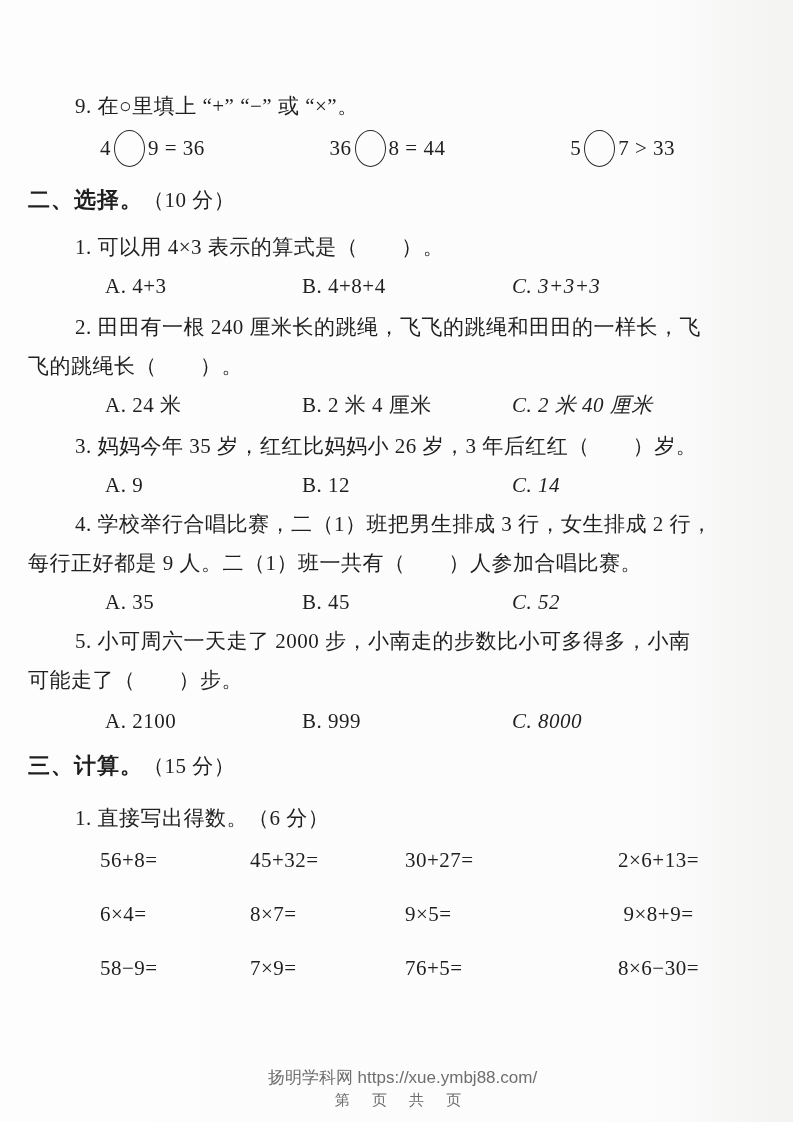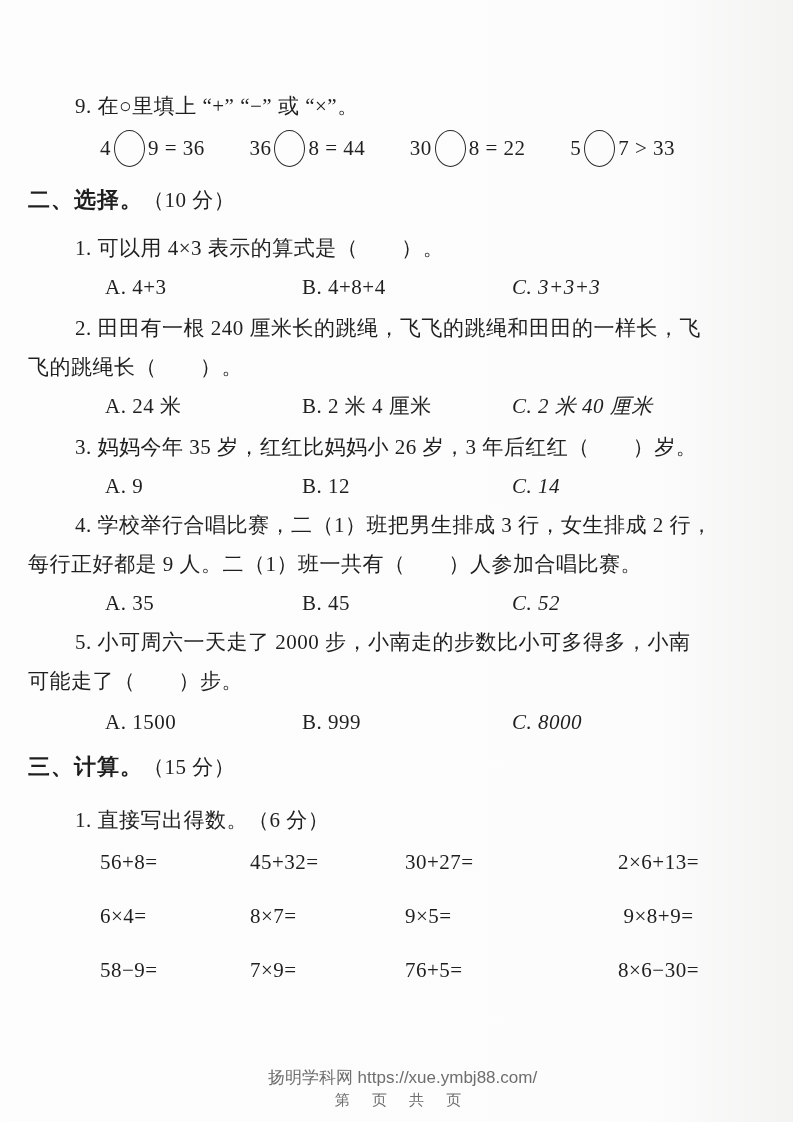--- a/index.html
+++ b/index.html
@@ -40,21 +40,21 @@
     width:31px; height:37px;
     border:1.6px solid #2a2a2a;
     border-radius:50%;
     margin:0 3px;
     vertical-align:middle;
   }
 
   
   .sec { font-size:22px; }
   .sec-title {
-    font-family:Liberation Mono, monospace;
+    font-family:Liberation Sans, sans-serif;
     font-weight:bold;
     letter-spacing:1px;
   }
   .sec-score { font-size:21px; }
 
   
   .opts { display:flex; min-height:39px; }
   .opt-a { margin-left:77px; width:197px; }
   .opt-b { width:210px; }
   .opt-c { flex:1;font-style:italic; }
@@ -102,25 +102,20 @@
         <span>4</span>
         <span class="circle"></span>
         <span>9 = 36</span>
       </span>
       <span class="eq">
         <span>36</span>
         <span class="circle"></span>
         <span>8 = 44</span>
       </span>
       <span class="eq">
-        <span>30</span>
-        <span class="circle"></span>
-        <span>8 = 22</span>
-      </span>
-      <span class="eq">
         <span>5</span>
         <span class="circle"></span>
         <span>7 &gt; 33</span>
       </span>
     </div>
 
     <div class="line sec m-sec2">
       <span class="sec-title">二、选择。</span><span class="sec-score">（10 分）</span>
     </div>
 
@@ -150,21 +145,21 @@
     <div class="line">每行正好都是 9 人。二（1）班一共有（　　）人参加合唱比赛。</div>
     <div class="opts">
       <span class="opt-a">A. 35</span>
       <span class="opt-b">B. 45</span>
       <span class="opt-c">C. 52</span>
     </div>
 
     <div class="line indent1">5. 小可周六一天走了 2000 步，小南走的步数比小可多得多，小南</div>
     <div class="line">可能走了（　　）步。</div>
     <div class="opts m-opts5">
-      <span class="opt-a">A. 1500</span>
+      <span class="opt-a">A. 2100</span>
       <span class="opt-b">B. 999</span>
       <span class="opt-c">C. 8000</span>
     </div>
 
     <div class="line sec m-sec3">
       <span class="sec-title">三、计算。</span><span class="sec-score">（15 分）</span>
     </div>
 
     <div class="line indent1 m-calclbl">1. 直接写出得数。（6 分）</div>
 

